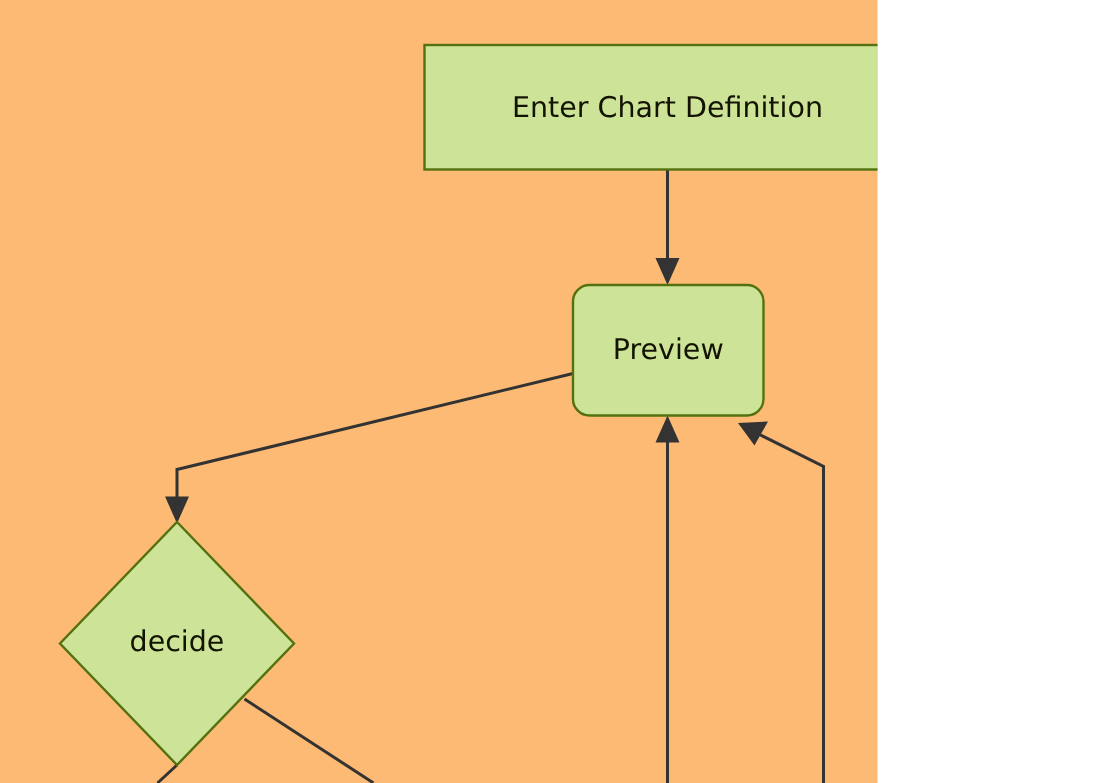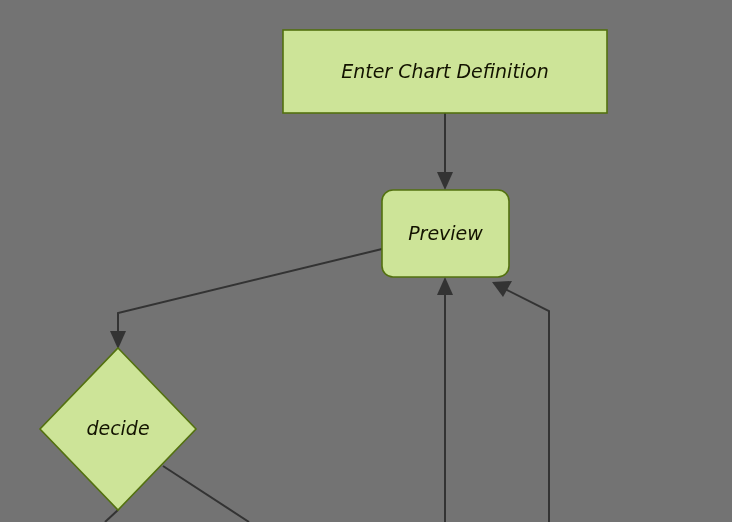--- a/index.html
+++ b/index.html
@@ -5,25 +5,24 @@
   html, body {
     margin: 0;
     padding: 0;
     background: #ffffff;
   }
   body {
     font-family: "DejaVu Sans", sans-serif;
   }
   #canvas {
     position: relative;
-    width: 732px;
+    width: 585px;
     height: 522px;
-    background: #737373;
+    background: #fdba74;
     overflow: hidden;
-    font-style: italic;
   }
   #flow-svg {
     position: absolute;
     left: 0;
     top: 0;
     width: 740px;
     height: 522px;
   }
   .node-label {
     font-family: "DejaVu Sans", sans-serif;

